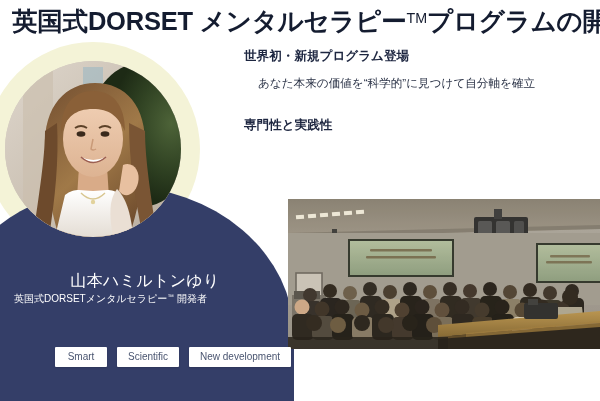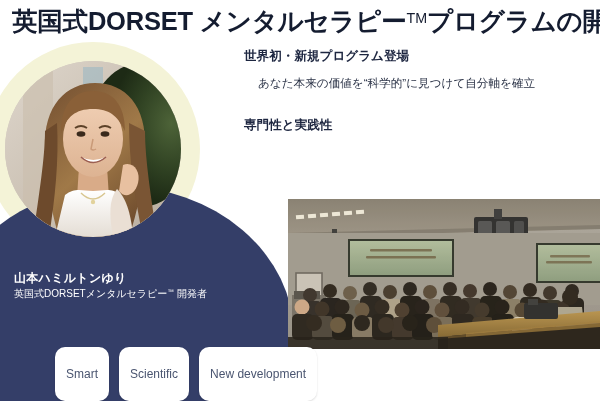--- a/index.html
+++ b/index.html
@@ -103,25 +103,26 @@
   
   .identity {
     position: absolute;
     left: 14px;
     top: 271px;
     width: 262px;
     z-index: 5;
     color: #ffffff;
   }
   .identity .name-ja {
-    font-size: 12px;
-    font-weight: 700;
+    font-size: 16px;
+    font-weight: 400;
     line-height: 1.25;
     letter-spacing: 0.3px;
     white-space: nowrap;
+    text-align: center;
   }
   .identity .name-en {
     font-size: 16.5px;
     font-weight: 700;
     line-height: 1.22;
     letter-spacing: -0.1px;
     white-space: nowrap;
   }
   .identity .credential {
     font-size: 10px;
@@ -140,27 +141,27 @@
     position: absolute;
     left: 55px;
     top: 347px;
     display: flex;
     align-items: flex-start;
     gap: 10px;
     z-index: 6;
   }
   .tag {
     background: #ffffff;
-    border-radius: 10px;
+    border-radius: 1px;
     color: #4a5570;
-    font-size: 12px;
+    font-size: 10px;
     font-weight: 400;
     text-align: center;
     line-height: 1.2;
-    padding: 20px 11px;
+    padding: 4px 11px;
     min-width: 52px;
     box-sizing: border-box;
     box-shadow: 0 1px 2px rgba(0,0,0,0.14);
   }
 
   
   .copy {
     position: absolute;
     left: 213px;
     top: 48px;

